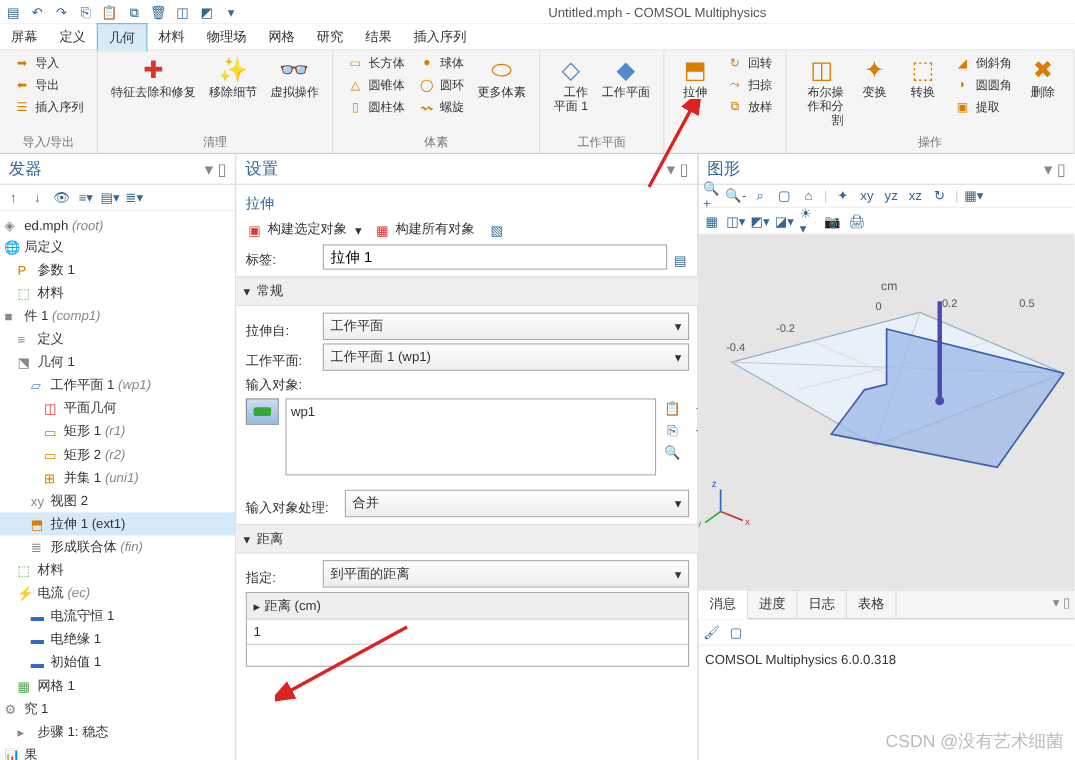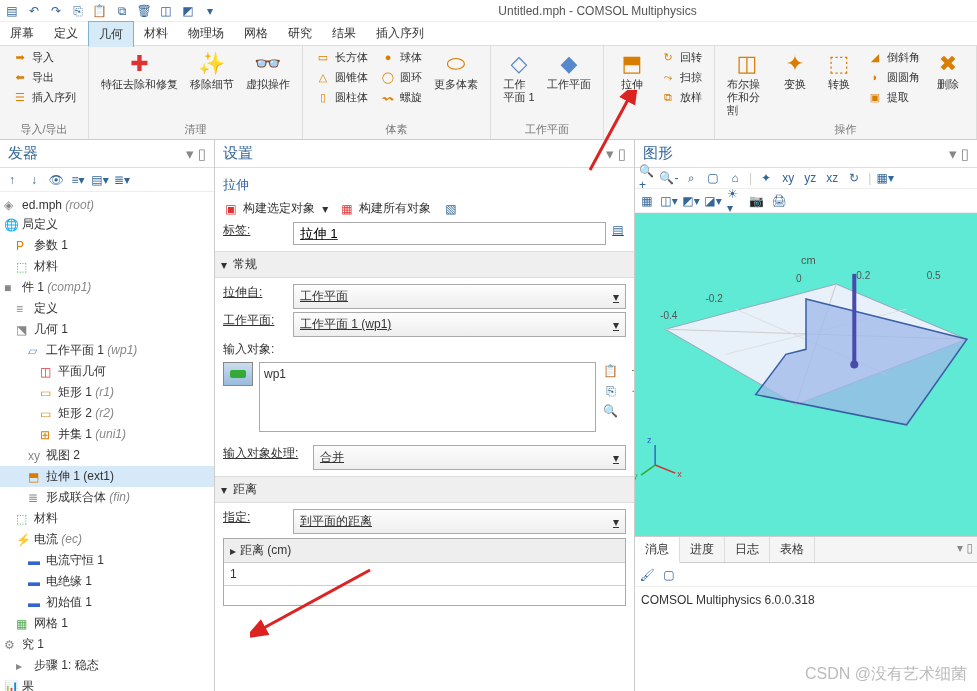--- a/index.html
+++ b/index.html
@@ -10,53 +10,53 @@
 .titlebar-center { color: #555; }
 .menubar { height: 24px; display: flex; align-items: center; background: #fff; border-bottom: 1px solid #ddd; }
 .menubar-item { padding: 4px 10px; cursor: pointer; }
 .menubar-item.active { background: #D6EAF8; border: 1px solid #7FB3D5; border-bottom: none; }
 .ribbon { height: 94px; background: #f5f5f5; border-bottom: 1px solid #ccc; display: flex; }
 .ribbon-group { border-right: 1px solid #ddd; padding: 2px 8px 0; display: flex; flex-direction: column; justify-content: space-between; }
 .ribbon-group-content { display: flex; gap: 4px; flex: 1; align-items: flex-start; }
 .ribbon-group-label { text-align: center; color: #777; font-size: 11px; padding: 2px 0; }
 .rbtn { display: flex; flex-direction: column; align-items: center; padding: 2px 4px; cursor: pointer; min-width: 40px; }
 .rbtn-icon { width: 28px; height: 28px; display: flex; align-items: center; justify-content: center; font-size: 22px; }
-.rbtn-label { font-size: 11px; text-align: left; line-height: 1.2; }
+.rbtn-label { font-size: 11px; text-align: right; line-height: 1.2; }
 .rbtn-small { display: flex; align-items: center; gap: 4px; padding: 1px 4px; cursor: pointer; font-size: 11px; white-space: nowrap; }
 .rbtn-small-icon { width: 16px; height: 16px; display: inline-flex; align-items: center; justify-content: center; }
 .vstack { display: flex; flex-direction: column; gap: 2px; }
 .main-area { display: flex; height: calc(691px - 22px - 24px - 94px); }
 .panel { display: flex; flex-direction: column; border-right: 1px solid #ccc; background: #fff; }
 .panel-header { height: 28px; display: flex; align-items: center; padding: 0 8px; font-size: 15px; color: #336699; border-bottom: 1px solid #ddd; }
 .panel-toolbar { height: 24px; display: flex; align-items: center; gap: 6px; padding: 0 4px; border-bottom: 1px solid #eee; }
 .tb-icon { width: 16px; height: 16px; color: #336699; cursor: pointer; display: inline-flex; align-items: center; justify-content: center; }
 .tree { flex: 1; overflow: auto; padding: 4px 0; }
 .tree-node { display: flex; align-items: center; padding: 2px 4px; gap: 4px; cursor: pointer; white-space: nowrap; }
 .tree-node.selected { background: #D6E9F8; }
 .tree-icon { width: 14px; height: 14px; display: inline-block; }
 .indent-0 { padding-left: 4px; }
 .indent-1 { padding-left: 16px; }
 .indent-2 { padding-left: 28px; }
 .indent-3 { padding-left: 40px; }
 .settings { width: 420px; }
 .settings-body { padding: 4px 8px; overflow: auto; flex: 1; }
 .settings-title { color: #336699; font-size: 13px; padding: 4px 0; }
 .settings-row { display: flex; align-items: center; gap: 4px; padding: 2px 0; }
-.field-row { display: flex; align-items: flex-start; margin: 3px 0; text-decoration: underline; }
+.field-row { display: flex; align-items: flex-end; margin: 3px 0; }
 .field-label { width: 70px; }
 .field-input { flex: 1; border: 1px solid #aaa; padding: 3px 6px; background: #fff; }
 .select { flex: 1; border: 1px solid #aaa; padding: 3px 6px; background: linear-gradient(#fdfdfd,#eee); display: flex; justify-content: space-between; align-items: center; }
 .section-head { background: #efefef; padding: 4px 6px; margin: 6px -8px; border-top: 1px solid #ddd; border-bottom: 1px solid #ddd; display: flex; align-items: center; gap: 6px; cursor: pointer; }
 .listbox { border: 1px solid #aaa; height: 70px; padding: 4px; margin-left: 40px; margin-right: 30px; background: #fff; position: relative; }
 .side-btns { position: absolute; right: -24px; top: 0; display: flex; flex-direction: column; gap: 4px; }
 .table { border: 1px solid #aaa; margin-top: 4px; }
 .table-head { background: #eee; padding: 3px 6px; display: flex; align-items: center; gap: 4px; }
 .table-cell { padding: 4px 6px; border-top: 1px solid #ccc; }
 .graphics { flex: 1; display: flex; flex-direction: column; }
-.graphics-canvas { flex: 1; background: #5eead4; position: relative; overflow: hidden; }
+.graphics-canvas { flex: 1; background: #e5e5e5; position: relative; overflow: hidden; }
 .msg-panel { height: 155px; border-top: 1px solid #ccc; display: flex; flex-direction: column; }
 .msg-tabs { display: flex; border-bottom: 1px solid #ccc; background: #f5f5f5; }
 .msg-tab { padding: 4px 10px; cursor: pointer; border-right: 1px solid #ddd; font-family: Liberation Mono, monospace; }
 .msg-tab.active { background: #fff; border-bottom: 1px solid #fff; margin-bottom: -1px; }
 .msg-body { padding: 6px; flex: 1; }
 .watermark { position: absolute; bottom: 6px; right: 10px; color: #bbb; font-size: 16px; pointer-events: none; }
 svg { display: block; }
 .red-arrow { position: absolute; pointer-events: none; }
 </style>
 </head>

